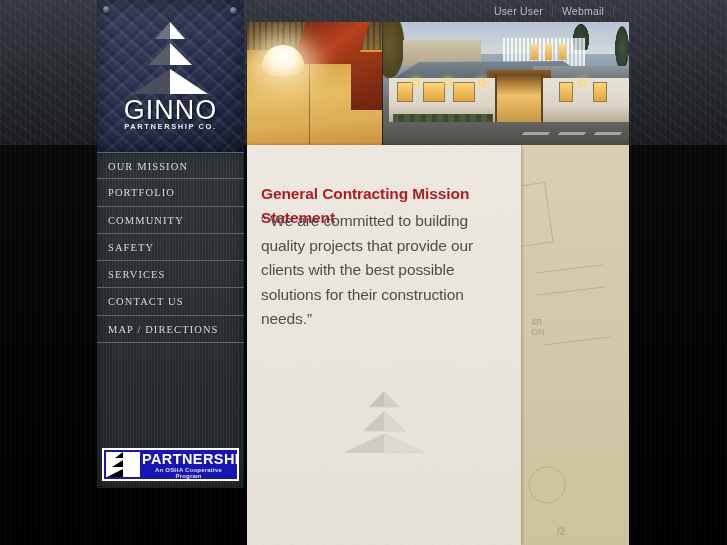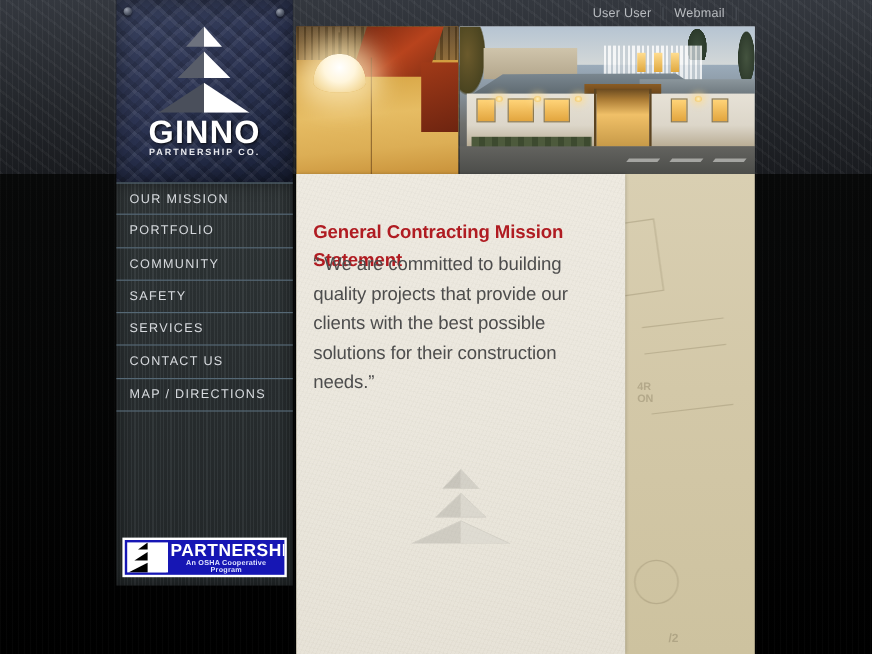--- a/index.html
+++ b/index.html
@@ -188,41 +188,41 @@
     box-shadow:inset 0 0 22px rgba(0,0,0,.5);
   }
   .screw {
     position:absolute; width:7px; height:7px; border-radius:50%;
     background:radial-gradient(circle at 35% 30%, #9aa0ae, #4a5160 60%, #2a3040);
     box-shadow:0 1px 2px rgba(0,0,0,.6);
   }
   .logo-pyramid { position:absolute; left:31px; top:22px; width:85px; height:72px; }
   .logo-wordmark {
     position:absolute; left:0; top:95px; width:147px; text-align:center;
-    color:#fff; font-weight:bold; font-size:27px; letter-spacing:1px;
+    color:#fff; font-weight:normal; font-size:27px; letter-spacing:1px;
     font-family:"Liberation Sans", sans-serif;
     text-shadow:1px 1px 2px rgba(0,0,0,.8);
   }
   .logo-sub {
     position:absolute; left:0; top:122px; width:147px; text-align:center;
     color:#e8eaef; font-size:7.5px; font-weight:bold; letter-spacing:1.6px;
   }
 
   
   .sidebar {
     position:absolute; left:97px; top:152px; width:147px; height:336px;
     z-index:30;
     background:
       repeating-linear-gradient(90deg,
         rgba(255,255,255,0.040) 0px, rgba(255,255,255,0.040) 1px,
         rgba(0,0,0,0.10) 1px, rgba(0,0,0,0.10) 3px),
       linear-gradient(180deg,#32383a 0%, #2b3133 50%, #262b2d 100%);
     box-shadow:inset 0 0 14px rgba(0,0,0,.45);
   }
-  .nav-list { position:absolute; left:0; top:0; width:147px; }
+  .nav-list { position:absolute; left:0; top:0; width:147px;font-family:Liberation Serif, serif; }
   .nav-item {
     position:relative; height:27.3px; line-height:27.3px;
     padding-left:11px;
     color:#d7dade; font-size:10.5px; letter-spacing:1.1px;
     border-bottom:1px solid #556875;
     cursor:pointer;
     text-transform:uppercase;
   }
   .nav-item:first-child { border-top:1px solid #556875; }
 

